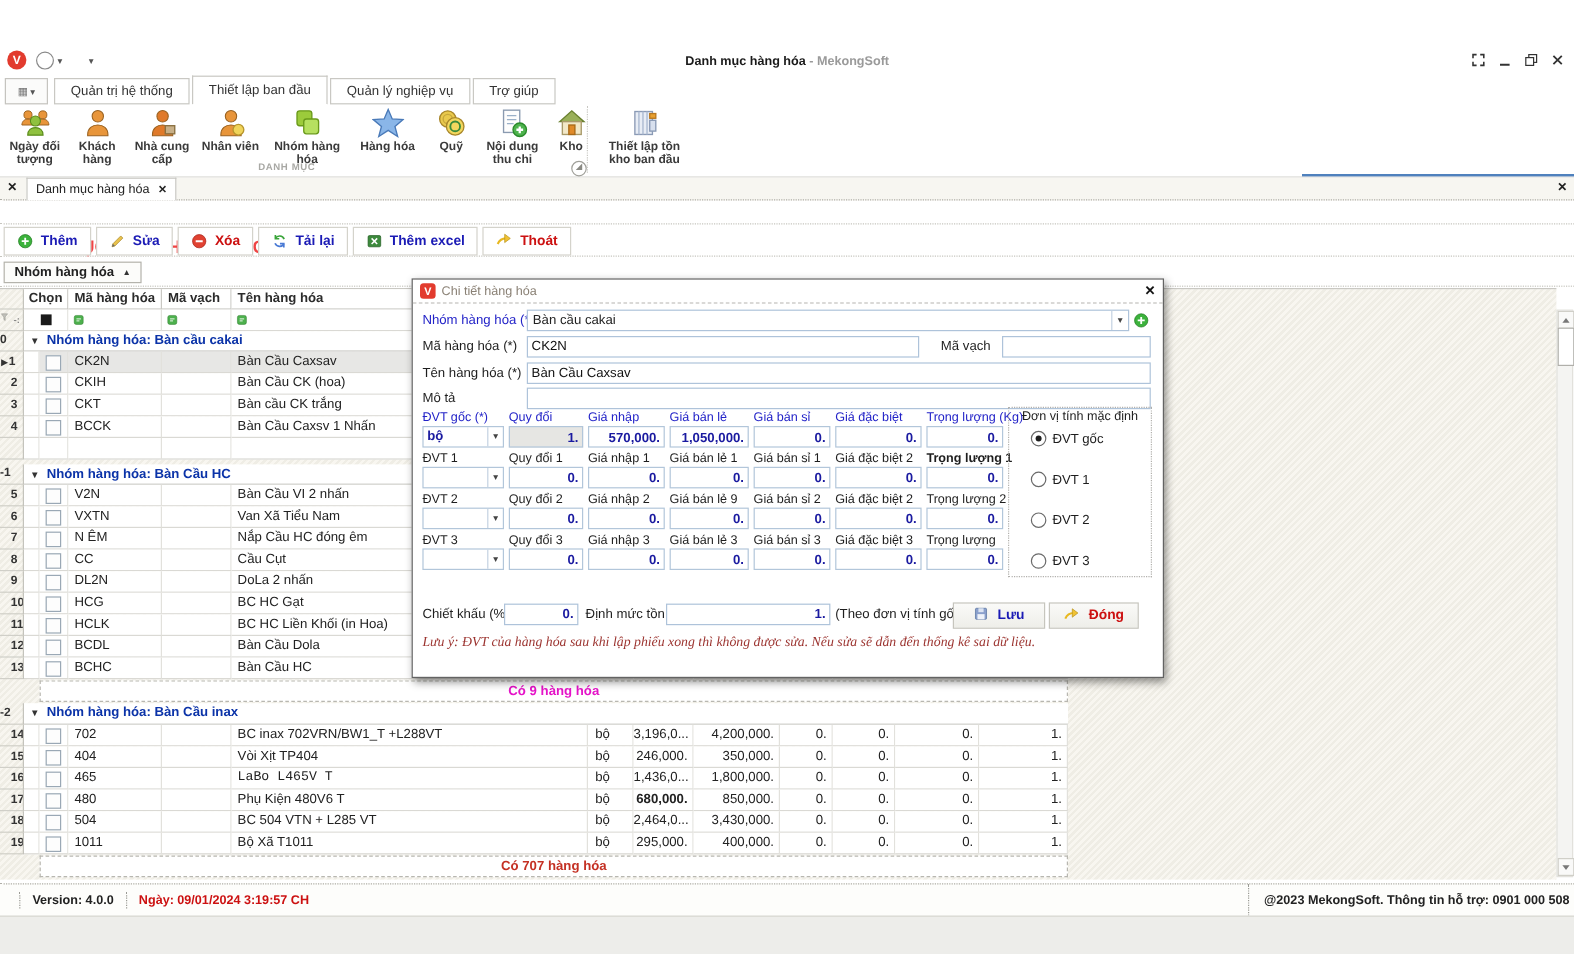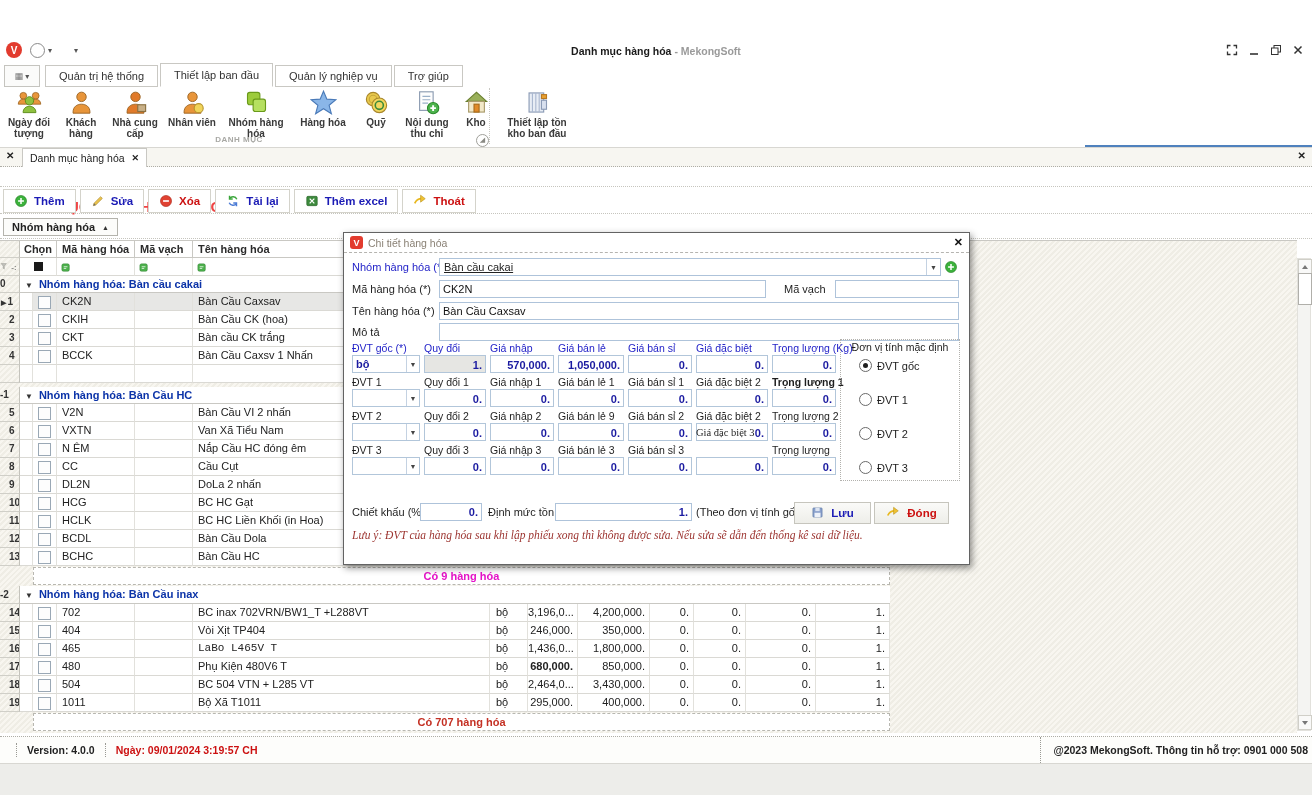--- a/index.html
+++ b/index.html
@@ -69,21 +69,21 @@
   .dialog{position:absolute;left:343px;top:232px;width:625px;height:331px;background:#fff;border:1px solid #636363;box-shadow:2px 3px 7px rgba(0,0,0,.45);z-index:20;}
   .dlg-title{height:19px;display:flex;align-items:center;gap:5px;padding:0 6px;border-bottom:1px dashed #b5b4b0;}
   .dlg-vicon{width:13px;height:13px;border-radius:3px;background:#e23b2e;color:#fff;font-size:9px;font-weight:bold;display:flex;align-items:center;justify-content:center;}
   .dlg-title .t{flex:1;color:#8a8175;font-size:10.5px;}
   .dlg-title .x{font-weight:bold;font-size:11px;color:#111;}
   .dlg-body{position:relative;height:310px;}
   .flabel{position:absolute;line-height:18px;font-size:11px;color:#1e1e1e;}
   .flabel.blue{color:#2323c8;}
   .finput{position:absolute;height:18px;box-sizing:border-box;border:1px solid #aec3da;background:#fff;font-family:"Liberation Sans",sans-serif;font-size:11px;padding:0 3px;color:#111;}
   .combo{position:absolute;height:18px;box-sizing:border-box;border:1px solid #aec3da;background:#fff;display:flex;align-items:center;}
-  .combo .val{flex:1;padding-left:4px;text-decoration:underline;}
+  .combo .val{flex:1;padding-left:4px;}
   .combo .car{width:13px;align-self:stretch;border-left:1px solid #c4d2e2;display:flex;align-items:center;justify-content:center;font-size:7px;color:#444;}
   .plusbtn{position:absolute;width:14px;height:14px;}
   .ulabel{position:absolute;font-size:10.5px;line-height:14px;color:#1e1e1e;white-space:nowrap;}
   .ulabel.blue{color:#2323c8;}
   .ufield{position:absolute;height:18px;box-sizing:border-box;border:1px solid #b2c6da;background:#fff;font-weight:bold;color:#1a1aa0;text-align:right;padding:1px 3px 0 0;font-size:11px;}
   .ufield.dis{background:#e6e6e3;}
   .ucombo{position:absolute;height:18px;box-sizing:border-box;border:1px solid #b2c6da;background:#fff;display:flex;align-items:center;}
   .ucombo .val{flex:1;padding-left:3px;font-weight:bold;color:#1a1aa0;}
   .ucombo .car{width:12px;align-self:stretch;border-left:1px solid #c4d2e2;display:flex;align-items:center;justify-content:center;font-size:7px;color:#444;}
   .radiobox{position:absolute;left:496px;top:86px;width:118px;height:140px;border:1px dotted #b2b1ad;}
@@ -776,21 +776,21 @@
         <div class="ufield" style="left: 146px; top: 170px; width: 64px; line-height: 16px;">0.</div>
         <div class="ufield" style="left: 214px; top: 170px; width: 66px; line-height: 16px;">0.</div>
         <div class="ufield" style="left: 284px; top: 170px; width: 64px; line-height: 16px;">0.</div>
         <div class="ufield" style="left: 352px; top: 170px; width: 72px; line-height: 16px;">0.</div>
         <div class="ufield" style="left: 428px; top: 170px; width: 64px; line-height: 16px;">0.</div>
         <span class="ulabel" style="left: 8px; top: 190px;">ĐVT 3</span>
         <span class="ulabel" style="left: 80px; top: 190px;">Quy đổi 3</span>
         <span class="ulabel" style="left: 146px; top: 190px;">Giá nhập 3</span>
         <span class="ulabel" style="left: 214px; top: 190px;">Giá bán lẻ 3</span>
         <span class="ulabel" style="left: 284px; top: 190px;">Giá bán sỉ 3</span>
-        <span class="ulabel" style="left: 352px; top: 173px; font-family: Liberation Serif, serif;">Giá đặc biệt 3</span>
+        <span class="ulabel" style="left: 352px; top: 190px;">Giá đặc biệt 3</span>
         <span class="ulabel" style="left: 428px; top: 190px;">Trọng lượng</span>
         <div class="ucombo" style="left: 8px; top: 204px; width: 68px;">
           <span class="val"></span>
           <span class="car">▼</span>
         </div>
         <div class="ufield" style="left: 80px; top: 204px; width: 62px; line-height: 16px;">0.</div>
         <div class="ufield" style="left: 146px; top: 204px; width: 64px; line-height: 16px;">0.</div>
         <div class="ufield" style="left: 214px; top: 204px; width: 66px; line-height: 16px;">0.</div>
         <div class="ufield" style="left: 284px; top: 204px; width: 64px; line-height: 16px;">0.</div>
         <div class="ufield" style="left: 352px; top: 204px; width: 72px; line-height: 16px;">0.</div>

